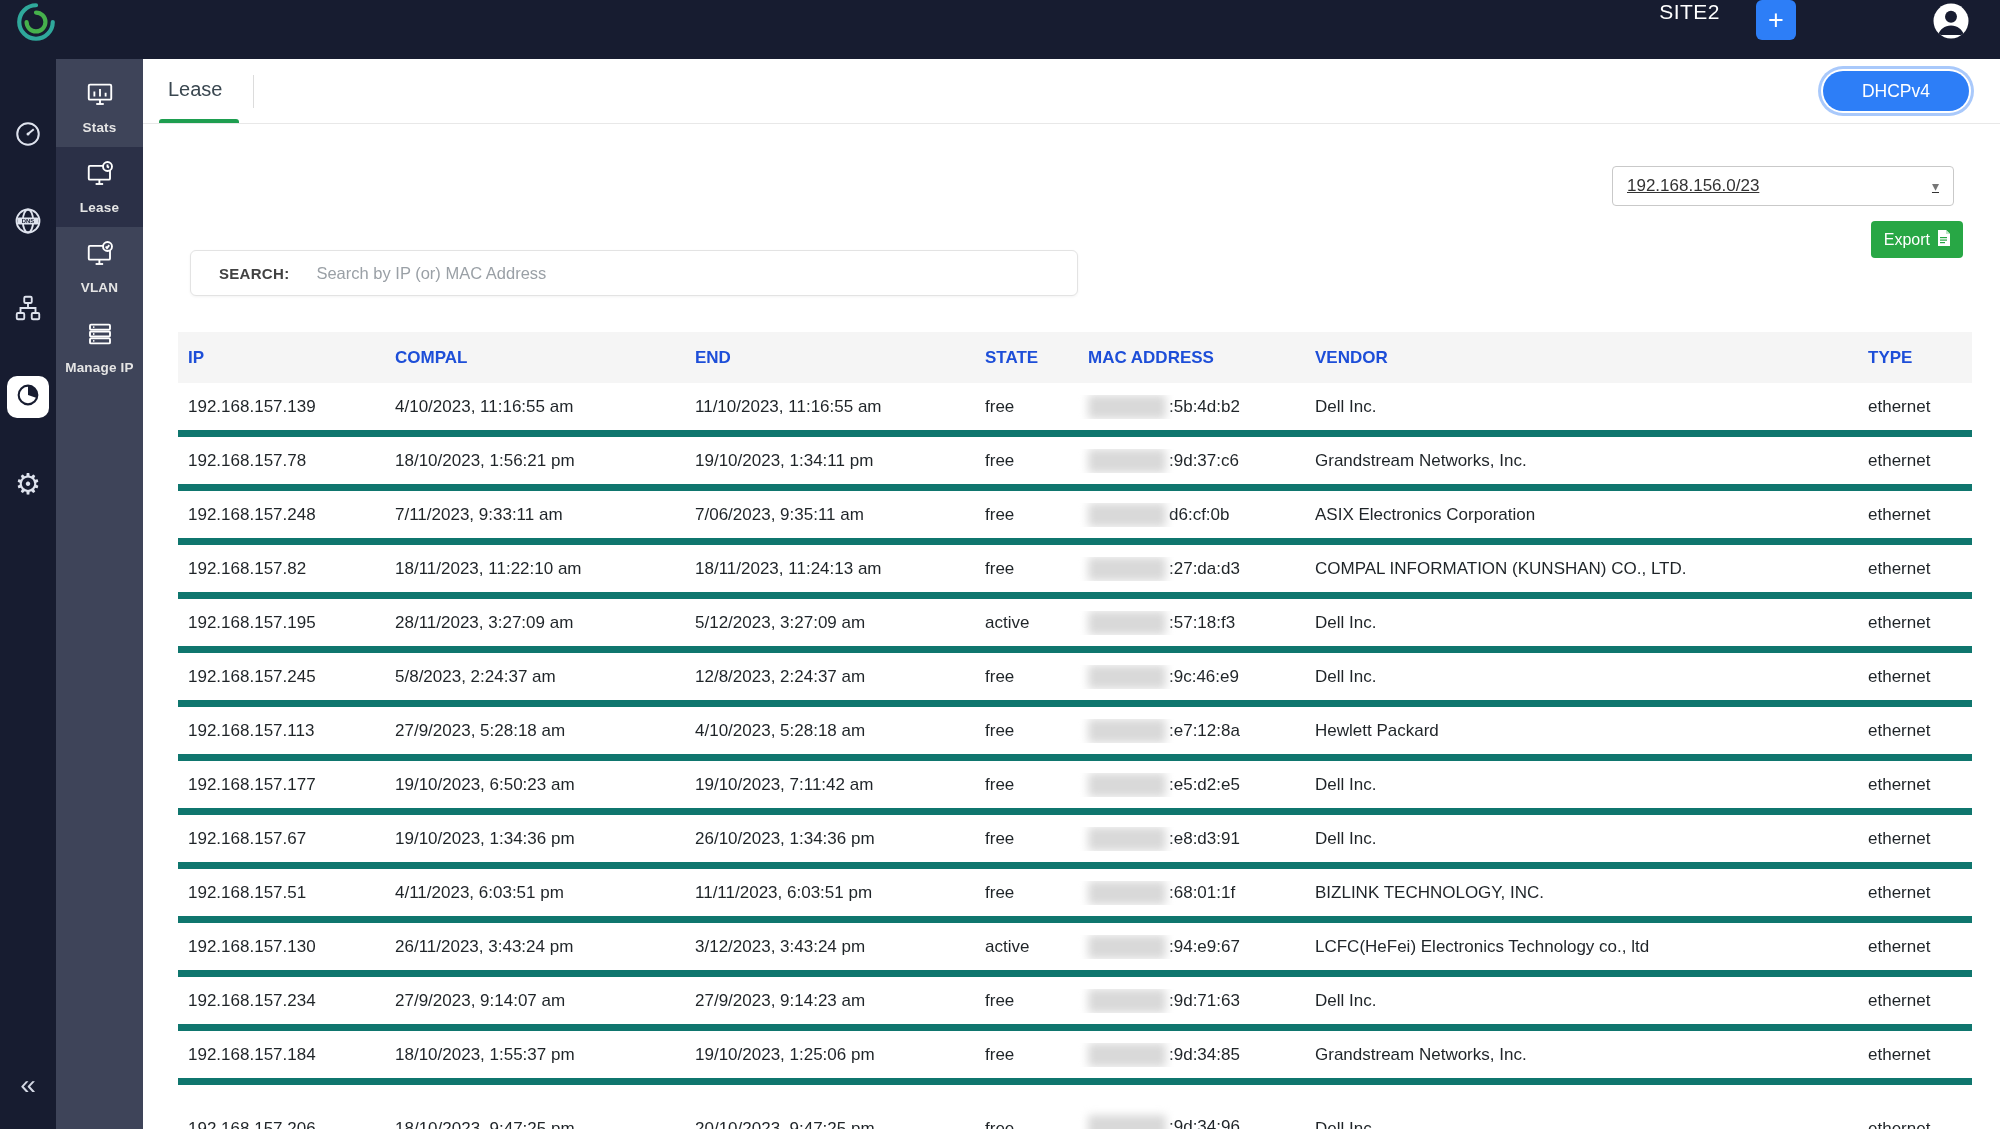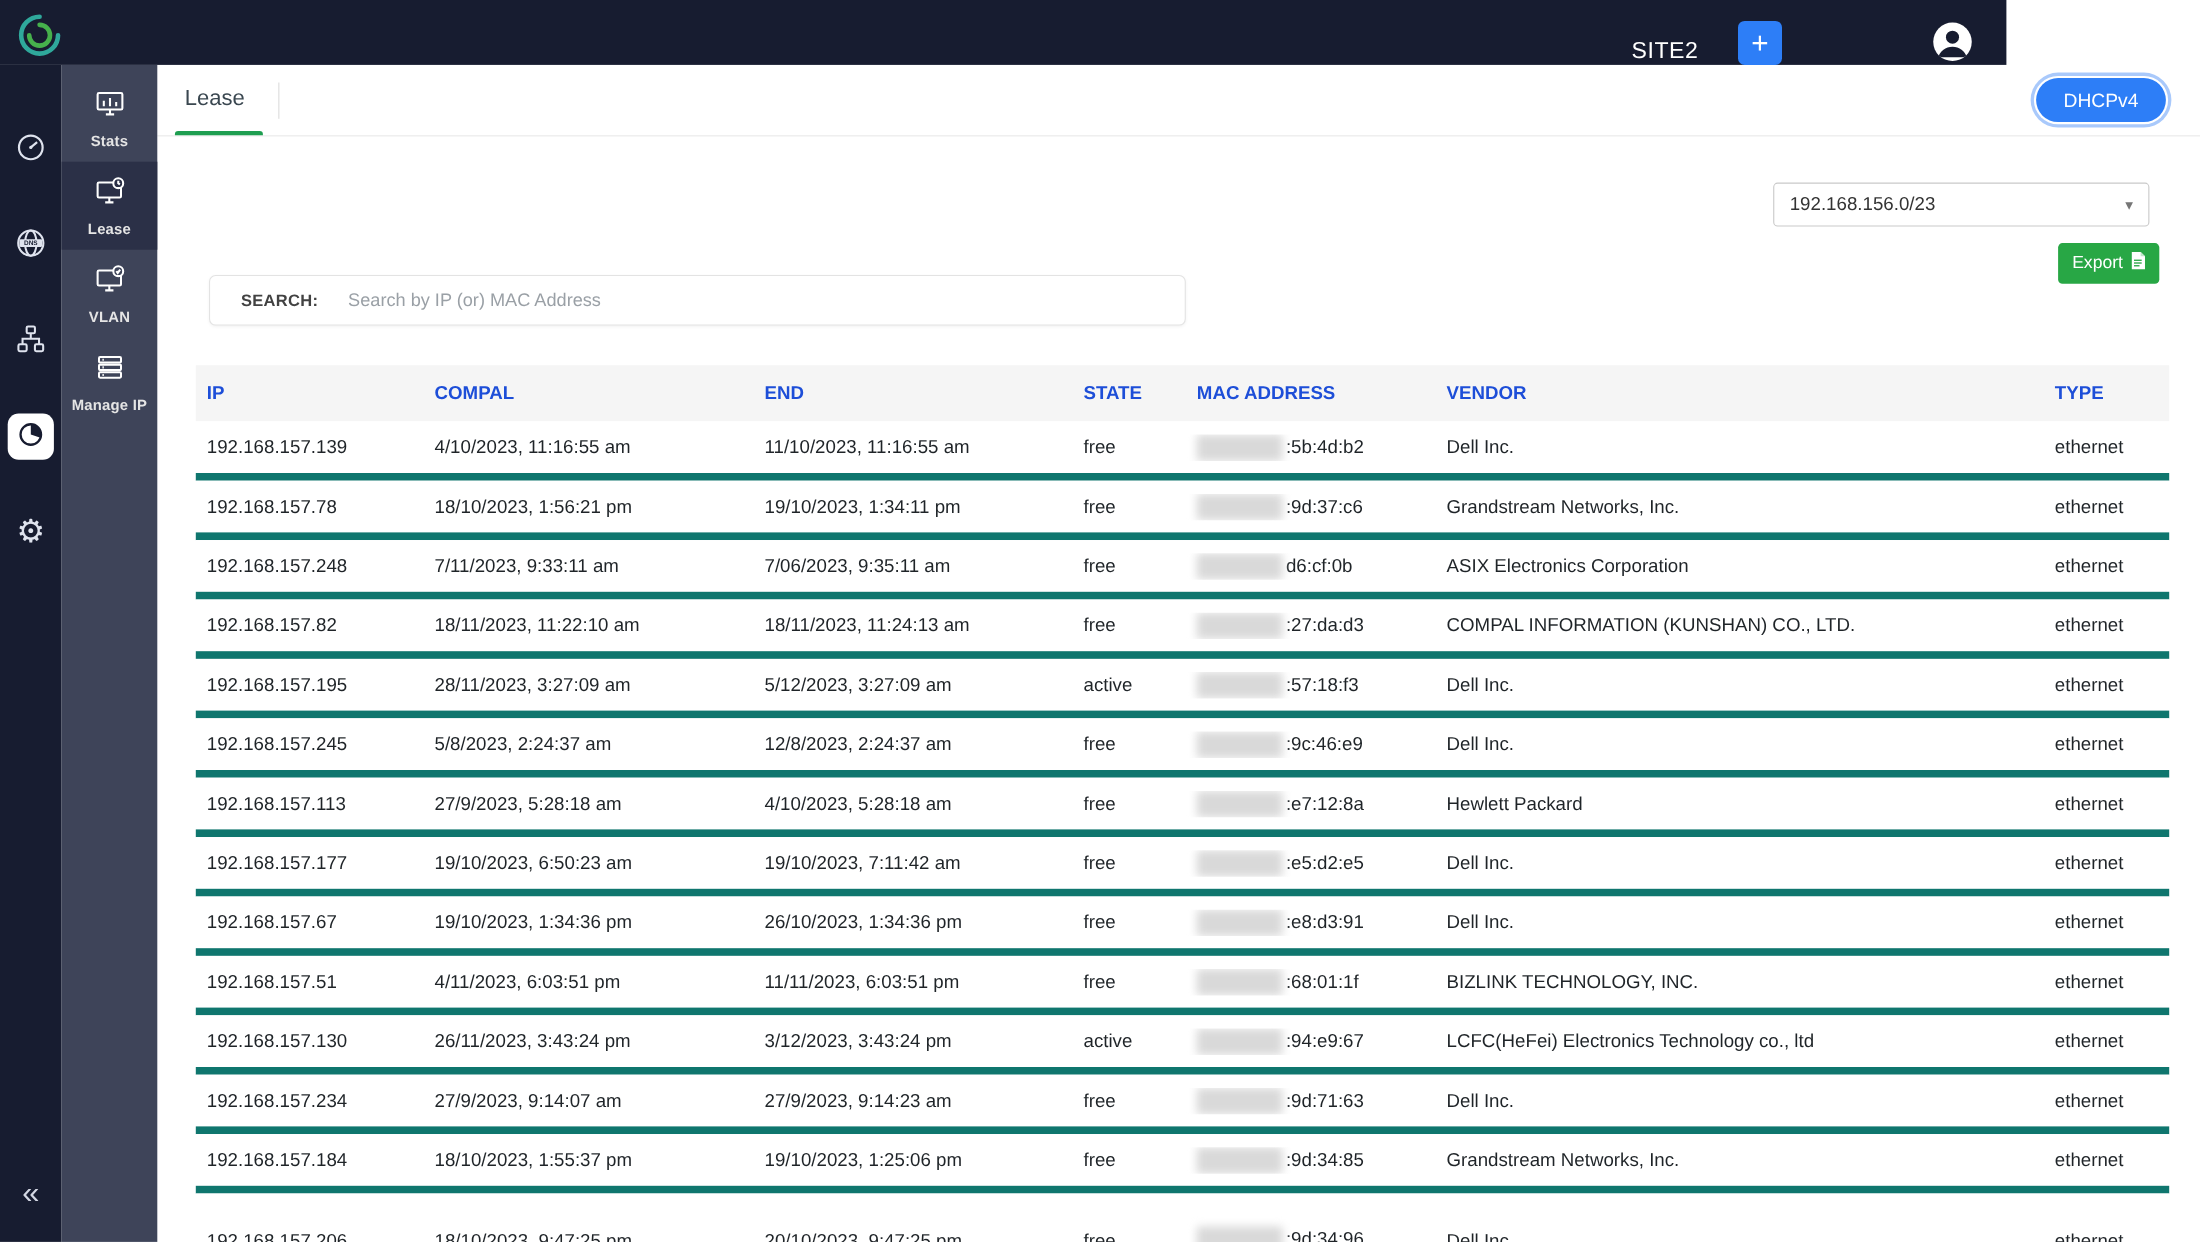--- a/index.html
+++ b/index.html
@@ -1,22 +1,22 @@
 <!DOCTYPE html>
 <html><head>
 <meta charset="utf-8">
 <style>
   * { margin:0; padding:0; box-sizing:border-box; }
   html,body { background:#e9e9e9; }
   body { font-family:"Liberation Sans", sans-serif; }
   .stage { position:relative; width:2000px; height:1129px; background:#fff; overflow:hidden; }
 
   
-  .topbar { position:absolute; top:0; left:0; width:1824px; height:59px; background:#171c30;
-            display:flex; align-items:flex-end; padding:0 14px; z-index:5; }
+  .topbar { position:absolute; top:0; left:0; width:2000px; height:59px; background:#171c30;
+            display:flex; align-items:flex-start; padding:0 14px; z-index:5; }
   .topbar .spacer { flex:1; }
   .site-label { color:#fff; font-size:21px; font-weight:500; letter-spacing:.5px; margin-right:36px; }
   .add-btn { width:40px; height:40px; background:#2d7ef7; border:none; border-radius:6px; color:#fff;
              font-size:27px; line-height:38px; text-align:center; cursor:pointer; margin-right:134px; }
   .avatar-btn { width:42px; height:42px; background:transparent; border:none; cursor:pointer; margin-right:14px; }
 
   
   .iconbar { position:absolute; top:59px; left:0; width:56px; bottom:0; background:#171c30;
              display:flex; flex-direction:column; align-items:center; padding-top:56px; gap:45px; z-index:4; }
   .nav-ic { width:42px; height:42px; display:flex; align-items:center; justify-content:center;
@@ -36,30 +36,30 @@
 
   
   .main { position:absolute; top:59px; left:143px; right:0; bottom:0; background:#fff; }
 
   .tabbar { position:relative; height:65px; border-bottom:1px solid #e8e8e8; }
   .tab-lease { position:absolute; left:25px; top:19px; font-size:20px; color:#3a4750; font-weight:500;
                background:none; border:none; cursor:pointer; font-family:inherit; }
   .tab-underline { position:absolute; left:16px; bottom:0; width:80px; height:4px; background:#1e9e50;
                    border-radius:3px 3px 0 0; }
   .tab-divider { position:absolute; left:110px; top:16px; width:1px; height:33px; background:#dcdcdc; }
-  .proto-btn { position:absolute; right:31px; top:12px; height:40px; padding:0 25px; background:#2d7ef7;
+  .proto-btn { position:absolute; right:31px; top:12px; height:40px; padding:0 39px; background:#2d7ef7;
                color:#fff; font-size:17.5px; font-weight:500; border:none; border-radius:20px; cursor:pointer;
                box-shadow:0 0 0 2px #fff, 0 0 0 5px #a9c9fb; font-family:inherit; }
 
   .content { position:absolute; top:65px; left:0; right:0; bottom:0; }
 
   .subnet-select { position:absolute; top:42px; right:46px; width:342px; height:40px;
                    border:1px solid #c9c9c9; border-radius:4px; background:#fff; display:flex;
                    align-items:center; justify-content:space-between; padding:0 14px; font-size:17px;
-                   color:#333; cursor:pointer; }
+                   color:#333; cursor:pointer;text-decoration:underline; }
   .subnet-caret { color:#767676; font-size:14px; }
 
   .export-btn { position:absolute; top:97px; right:37px; height:37px; background:#28a745; border:none;
                 border-radius:4px; color:#fff; font-size:16px; display:flex; align-items:center; gap:7px;
                 padding:0 13px; cursor:pointer; font-family:inherit; }
 
   .search-box { position:absolute; top:126px; left:47px; width:888px; height:46px; background:#fff;
                 border:1px solid #e3e3e3; border-radius:6px; box-shadow:0 1px 3px rgba(0,0,0,.05);
                 display:flex; align-items:center; padding:0 28px; gap:27px; }
   .search-label { font-size:15px; font-weight:700; color:#424242; letter-spacing:.3px; }

